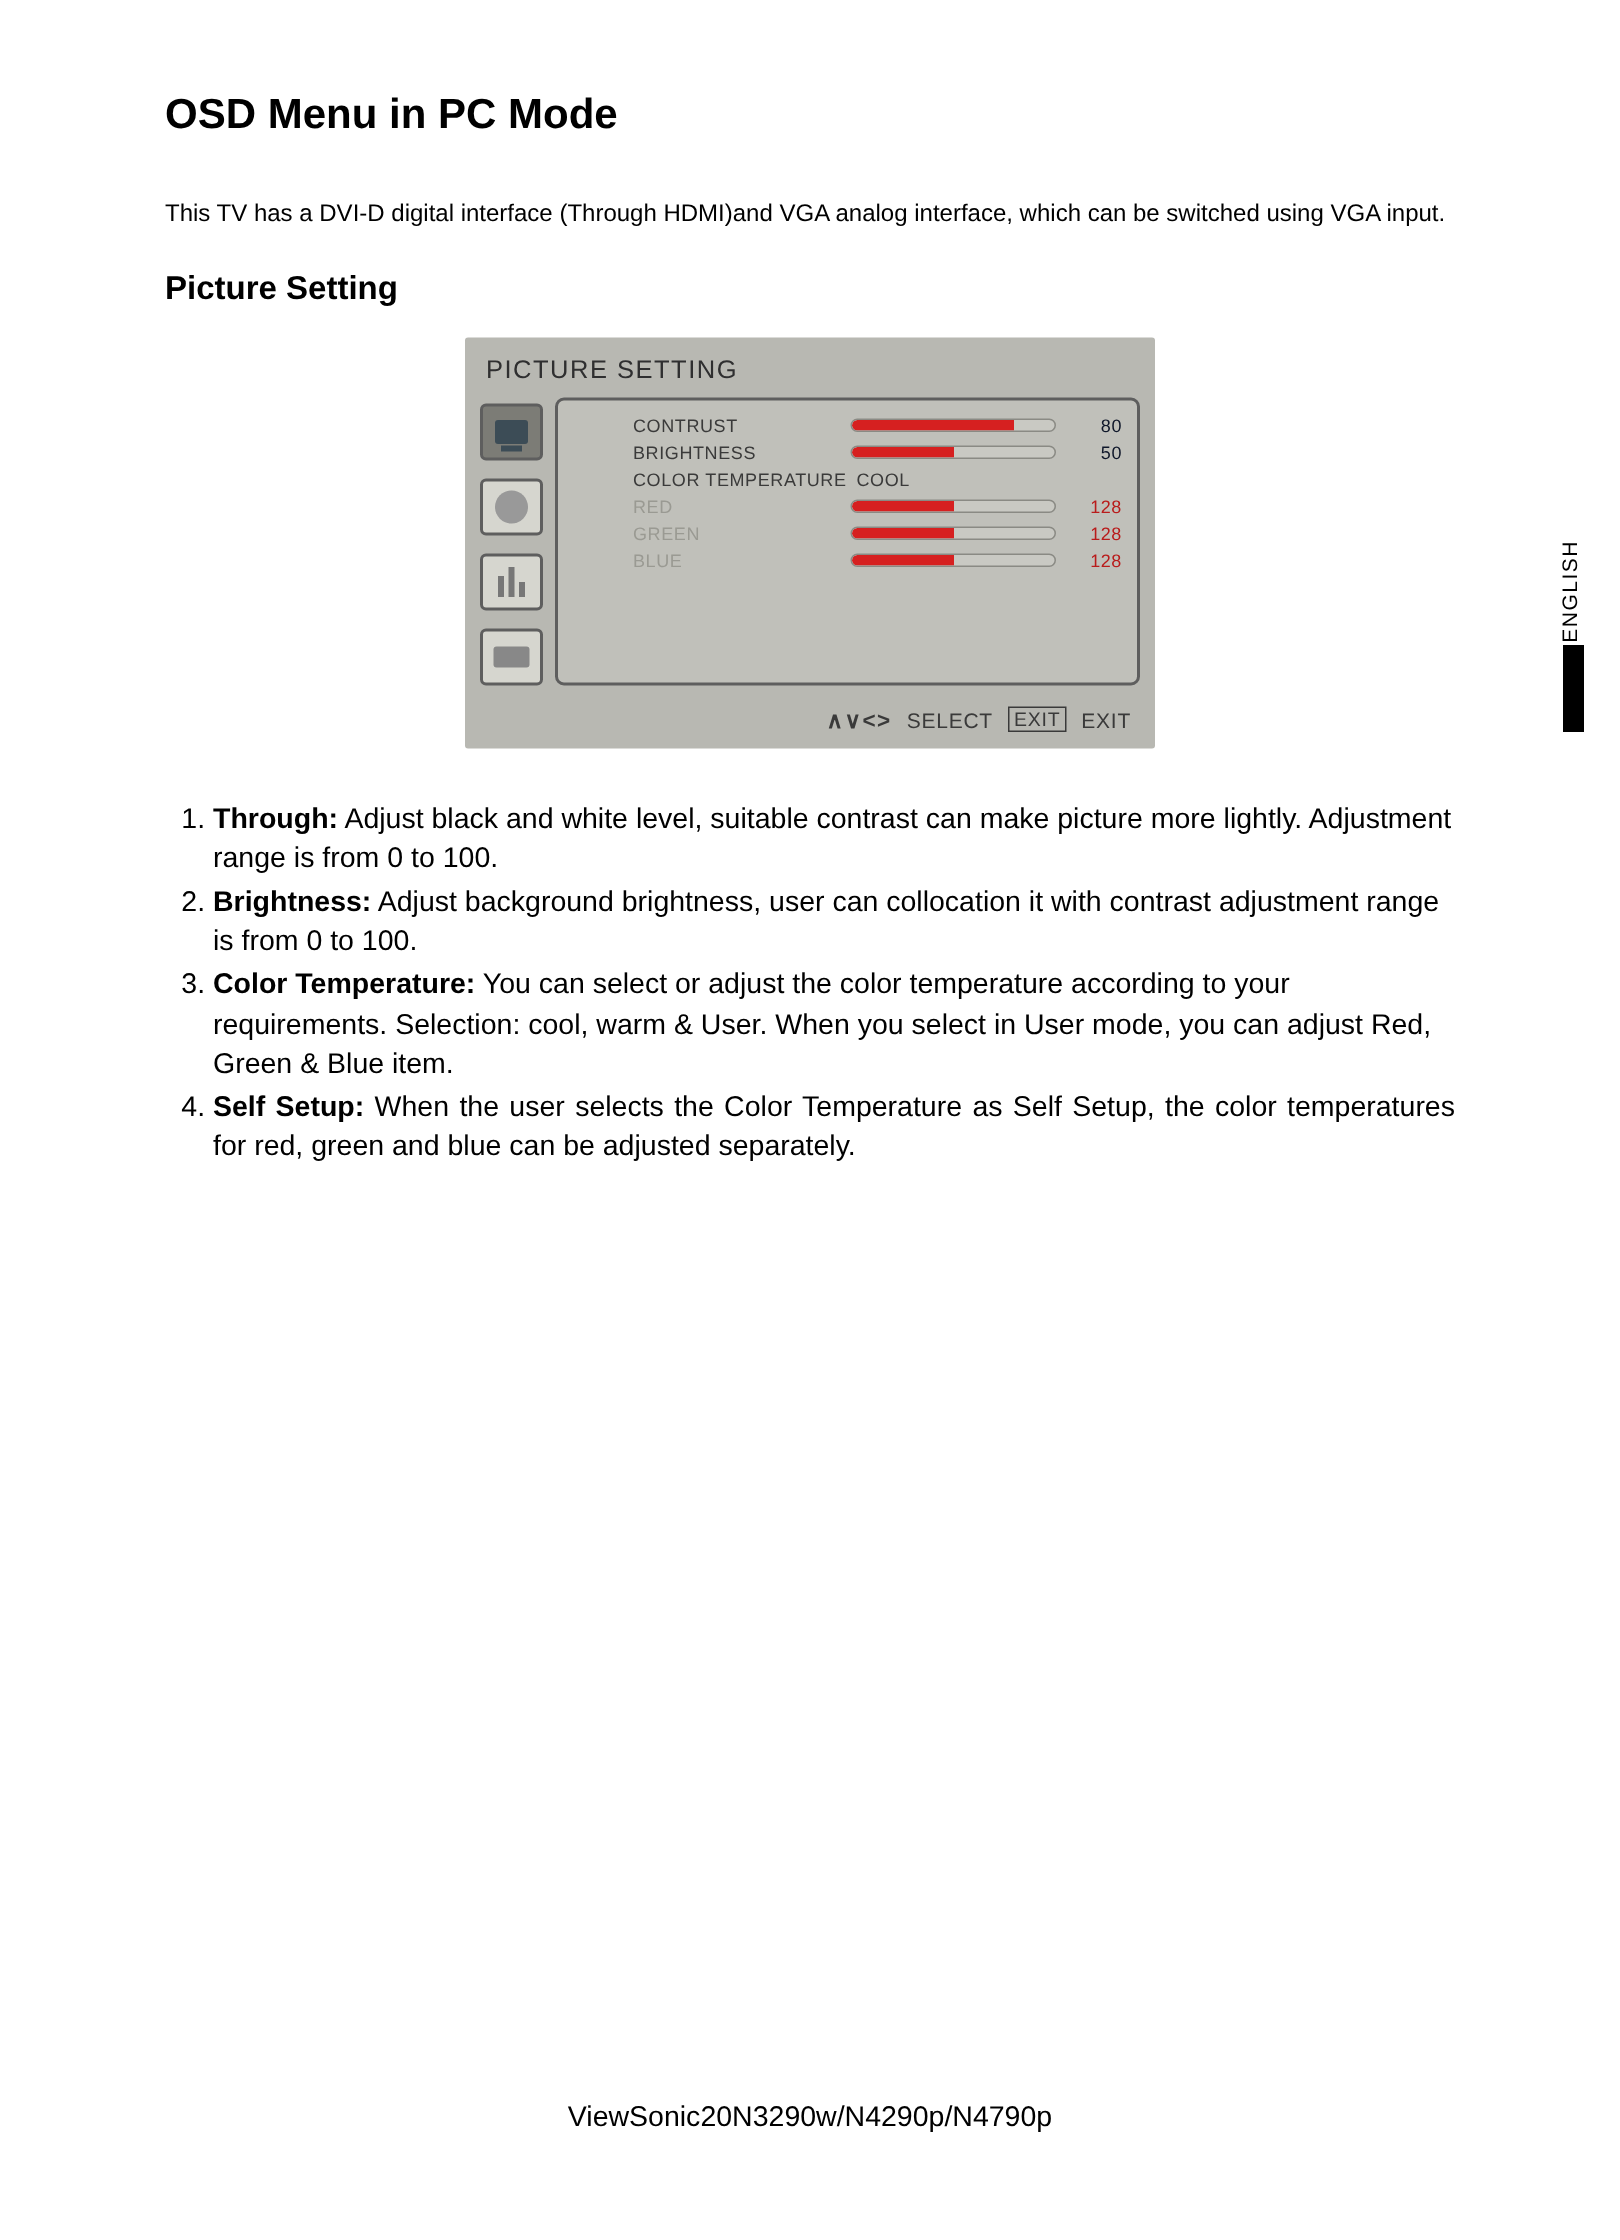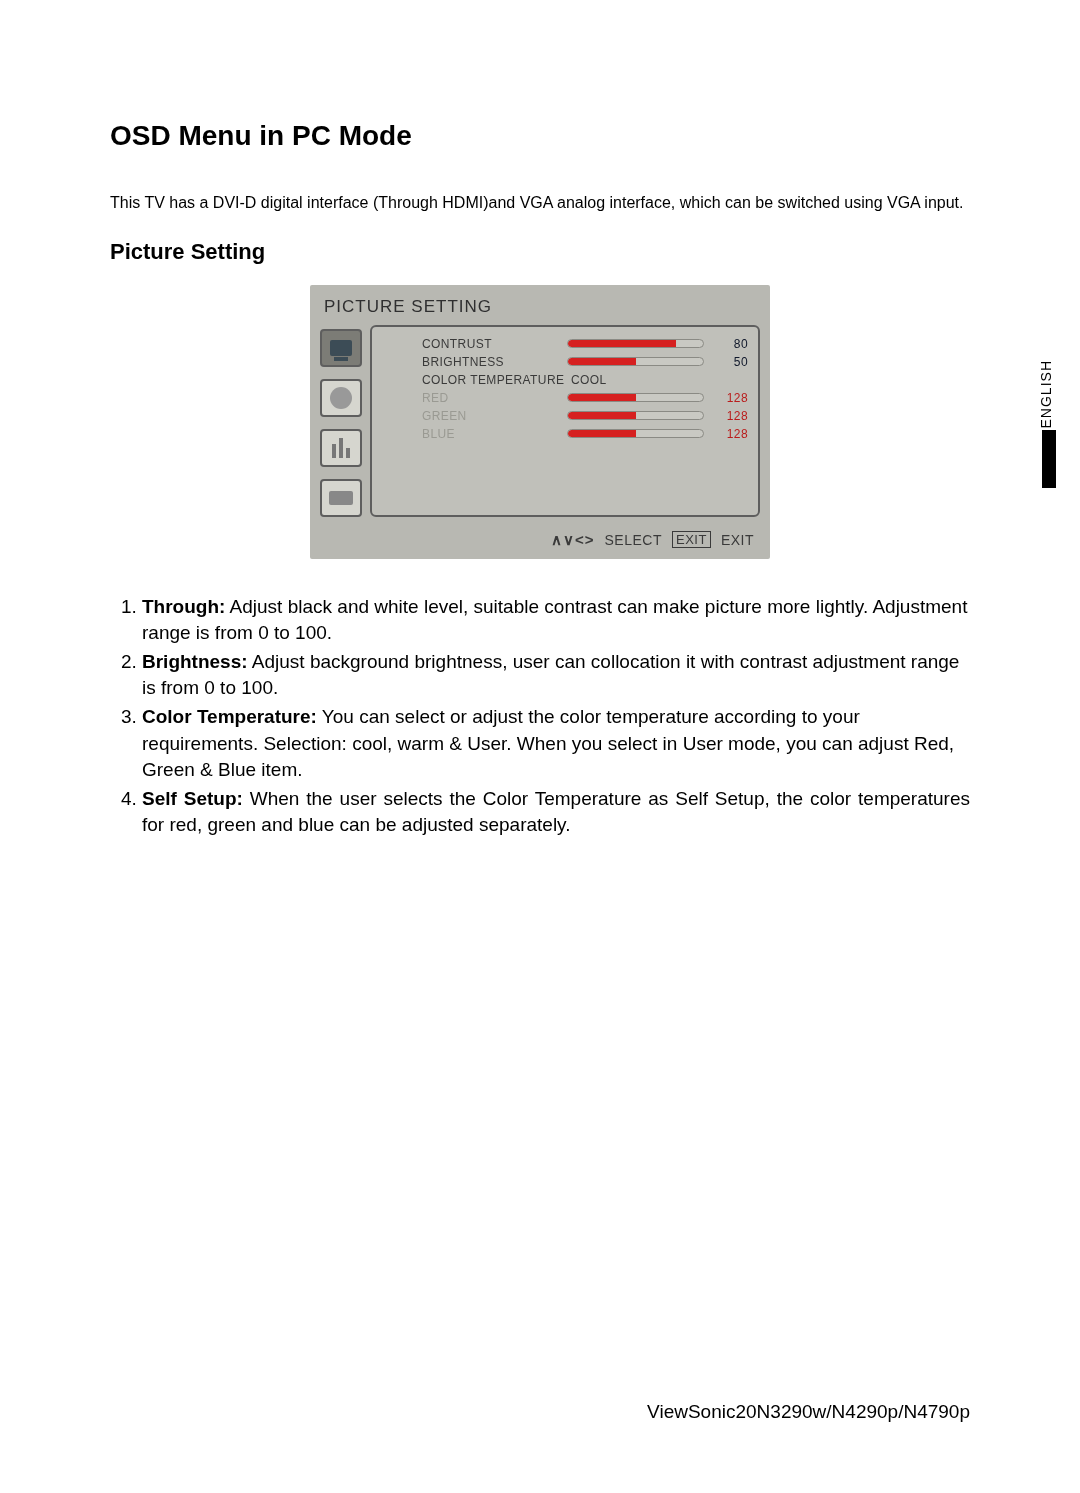--- a/index.html
+++ b/index.html
@@ -5,21 +5,21 @@
     * { box-sizing: border-box; margin: 0; padding: 0; }
     body {
       width: 1080px;
       height: 1493px;
       background: #fff;
       font-family: Arial, Helvetica, sans-serif;
       color: #000;
       position: relative;
     }
     .page {
-      padding: 120px 110px 50px 110px;
+      padding: 60px 110px 50px 110px;
       position: relative;
       height: 100%;
     }
     h1.title {
       font-size: 28px;
       font-weight: bold;
       margin-bottom: 40px;
     }
     p.intro1 {
       font-size: 16px;
@@ -179,21 +179,21 @@
       width: 14px;
       height: 58px;
       background: #000;
     }
     .footer {
       position: absolute;
       bottom: 70px;
       left: 110px;
       right: 110px;
       display: flex;
-      justify-content: flex-end;
+      justify-content: center;
       font-size: 19px;
     }
   </style>
 </head>
 <body>
 
 <div class="page">
   <h1 class="title">OSD Menu in PC Mode</h1>
 
   <p class="intro1">This TV has a DVI-D digital interface (Through HDMI)and VGA analog interface, which can be switched using VGA input.</p>

